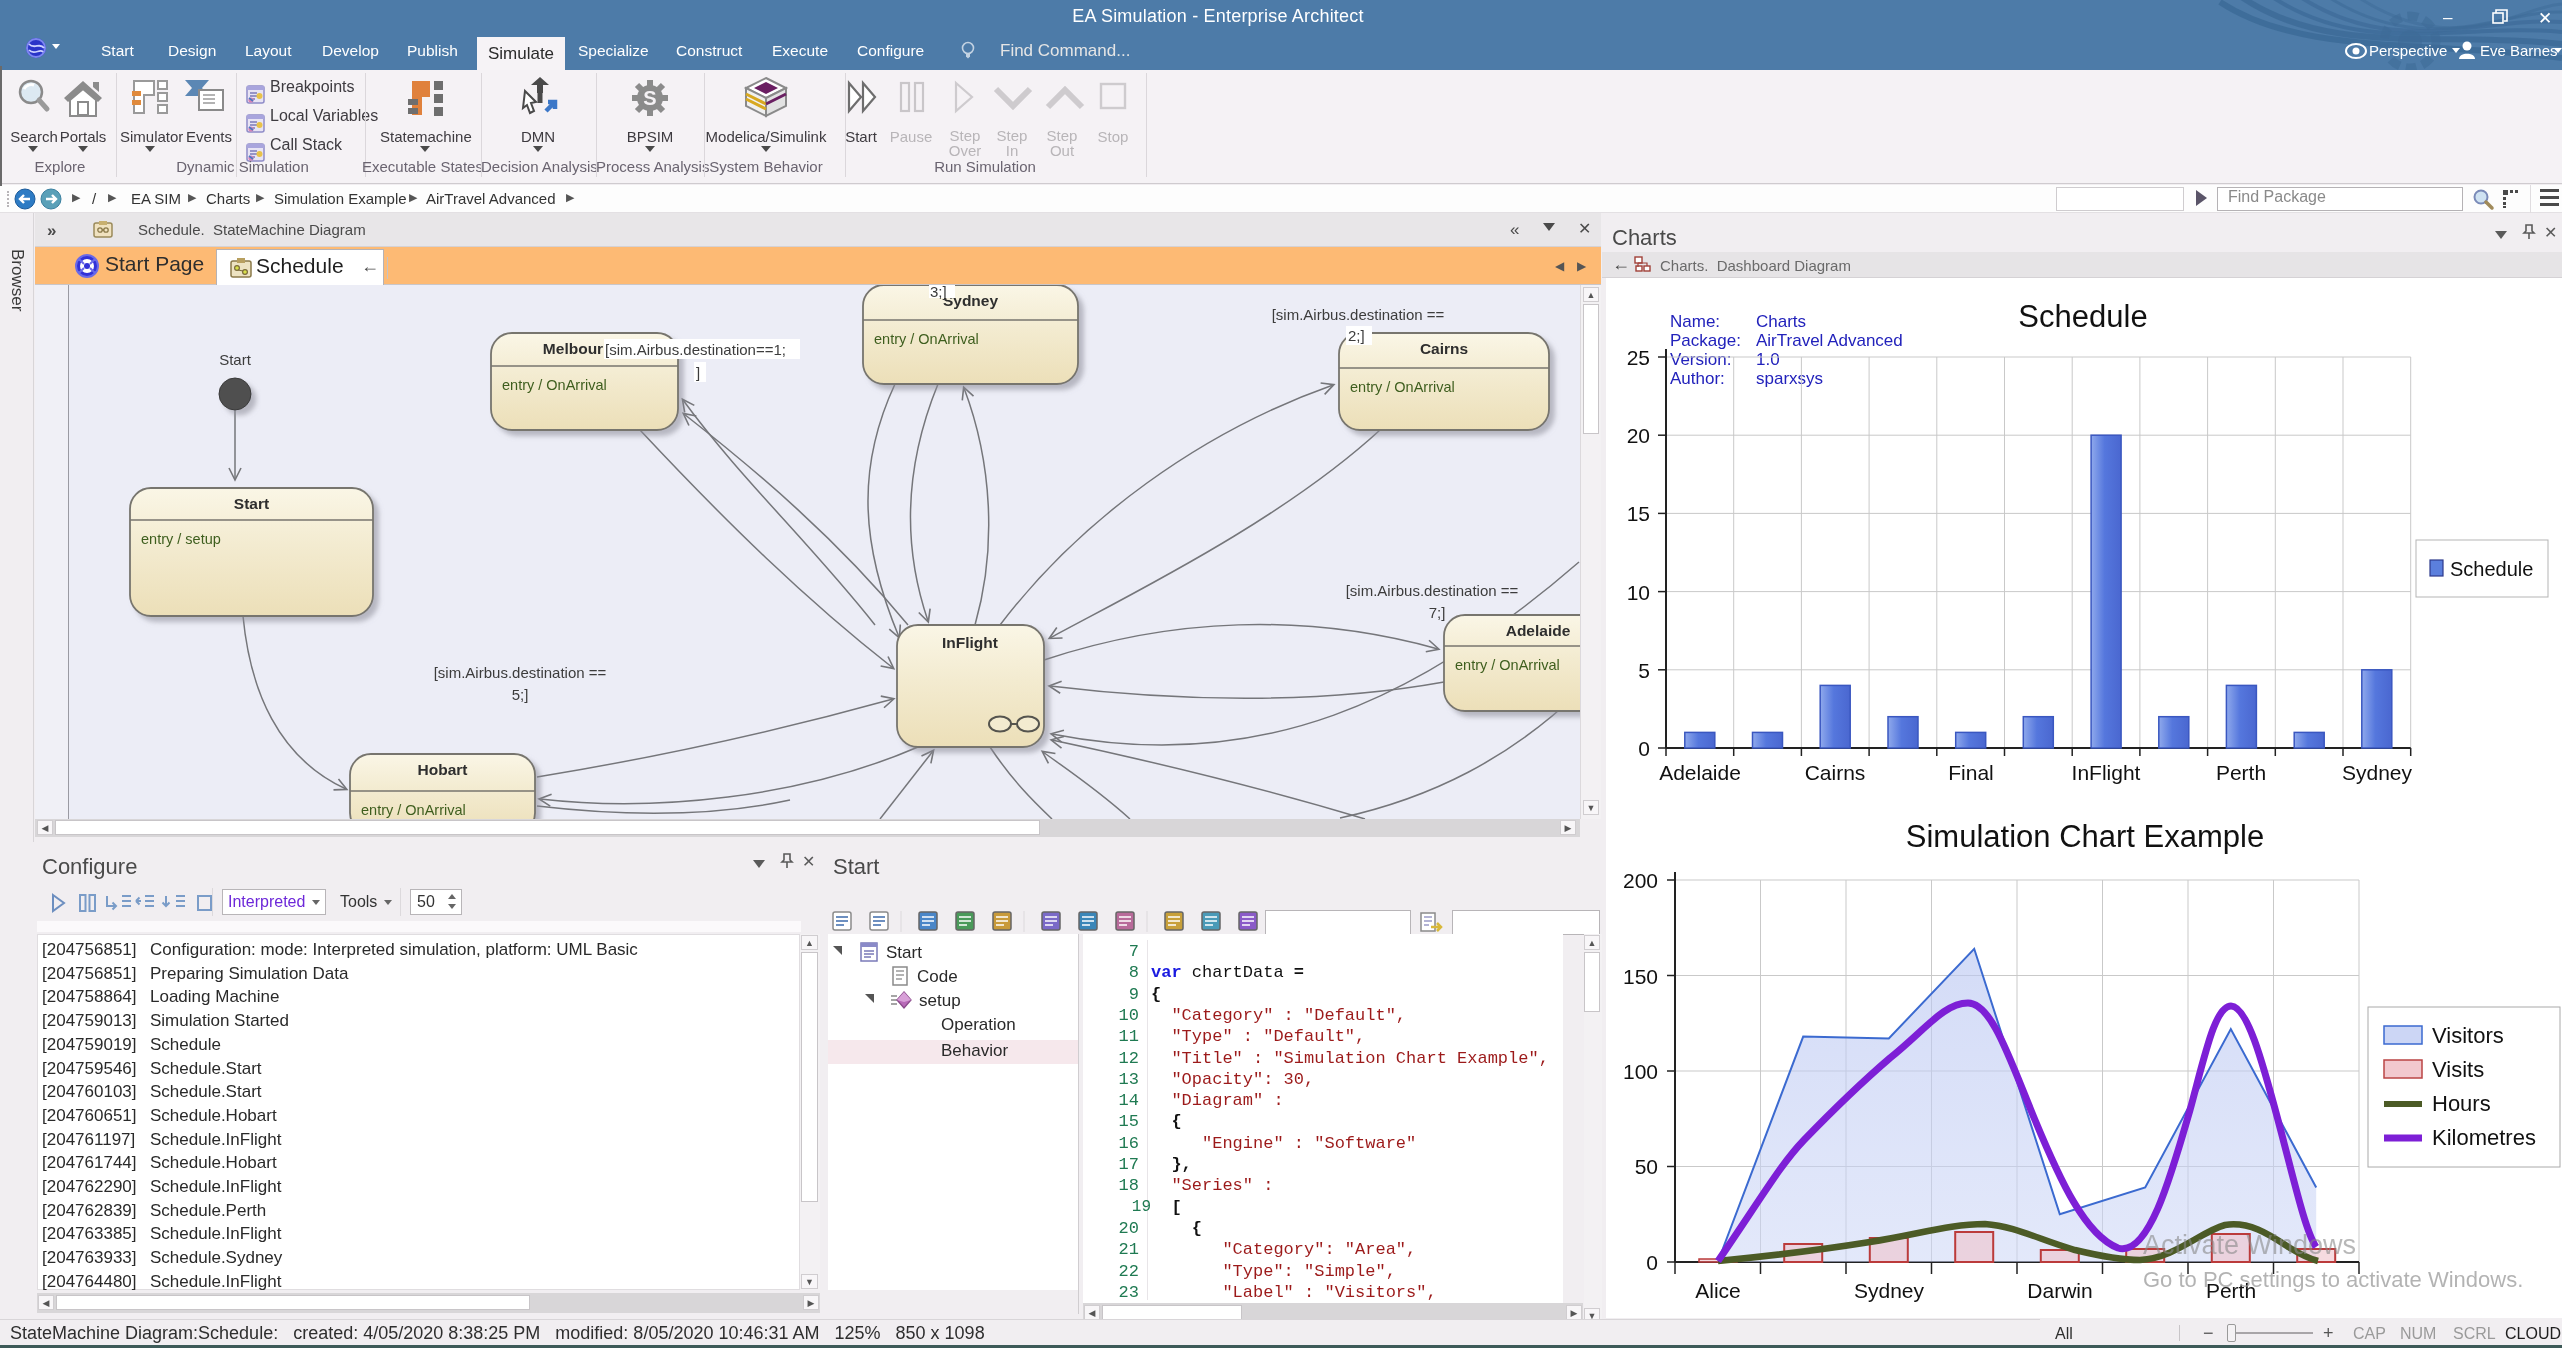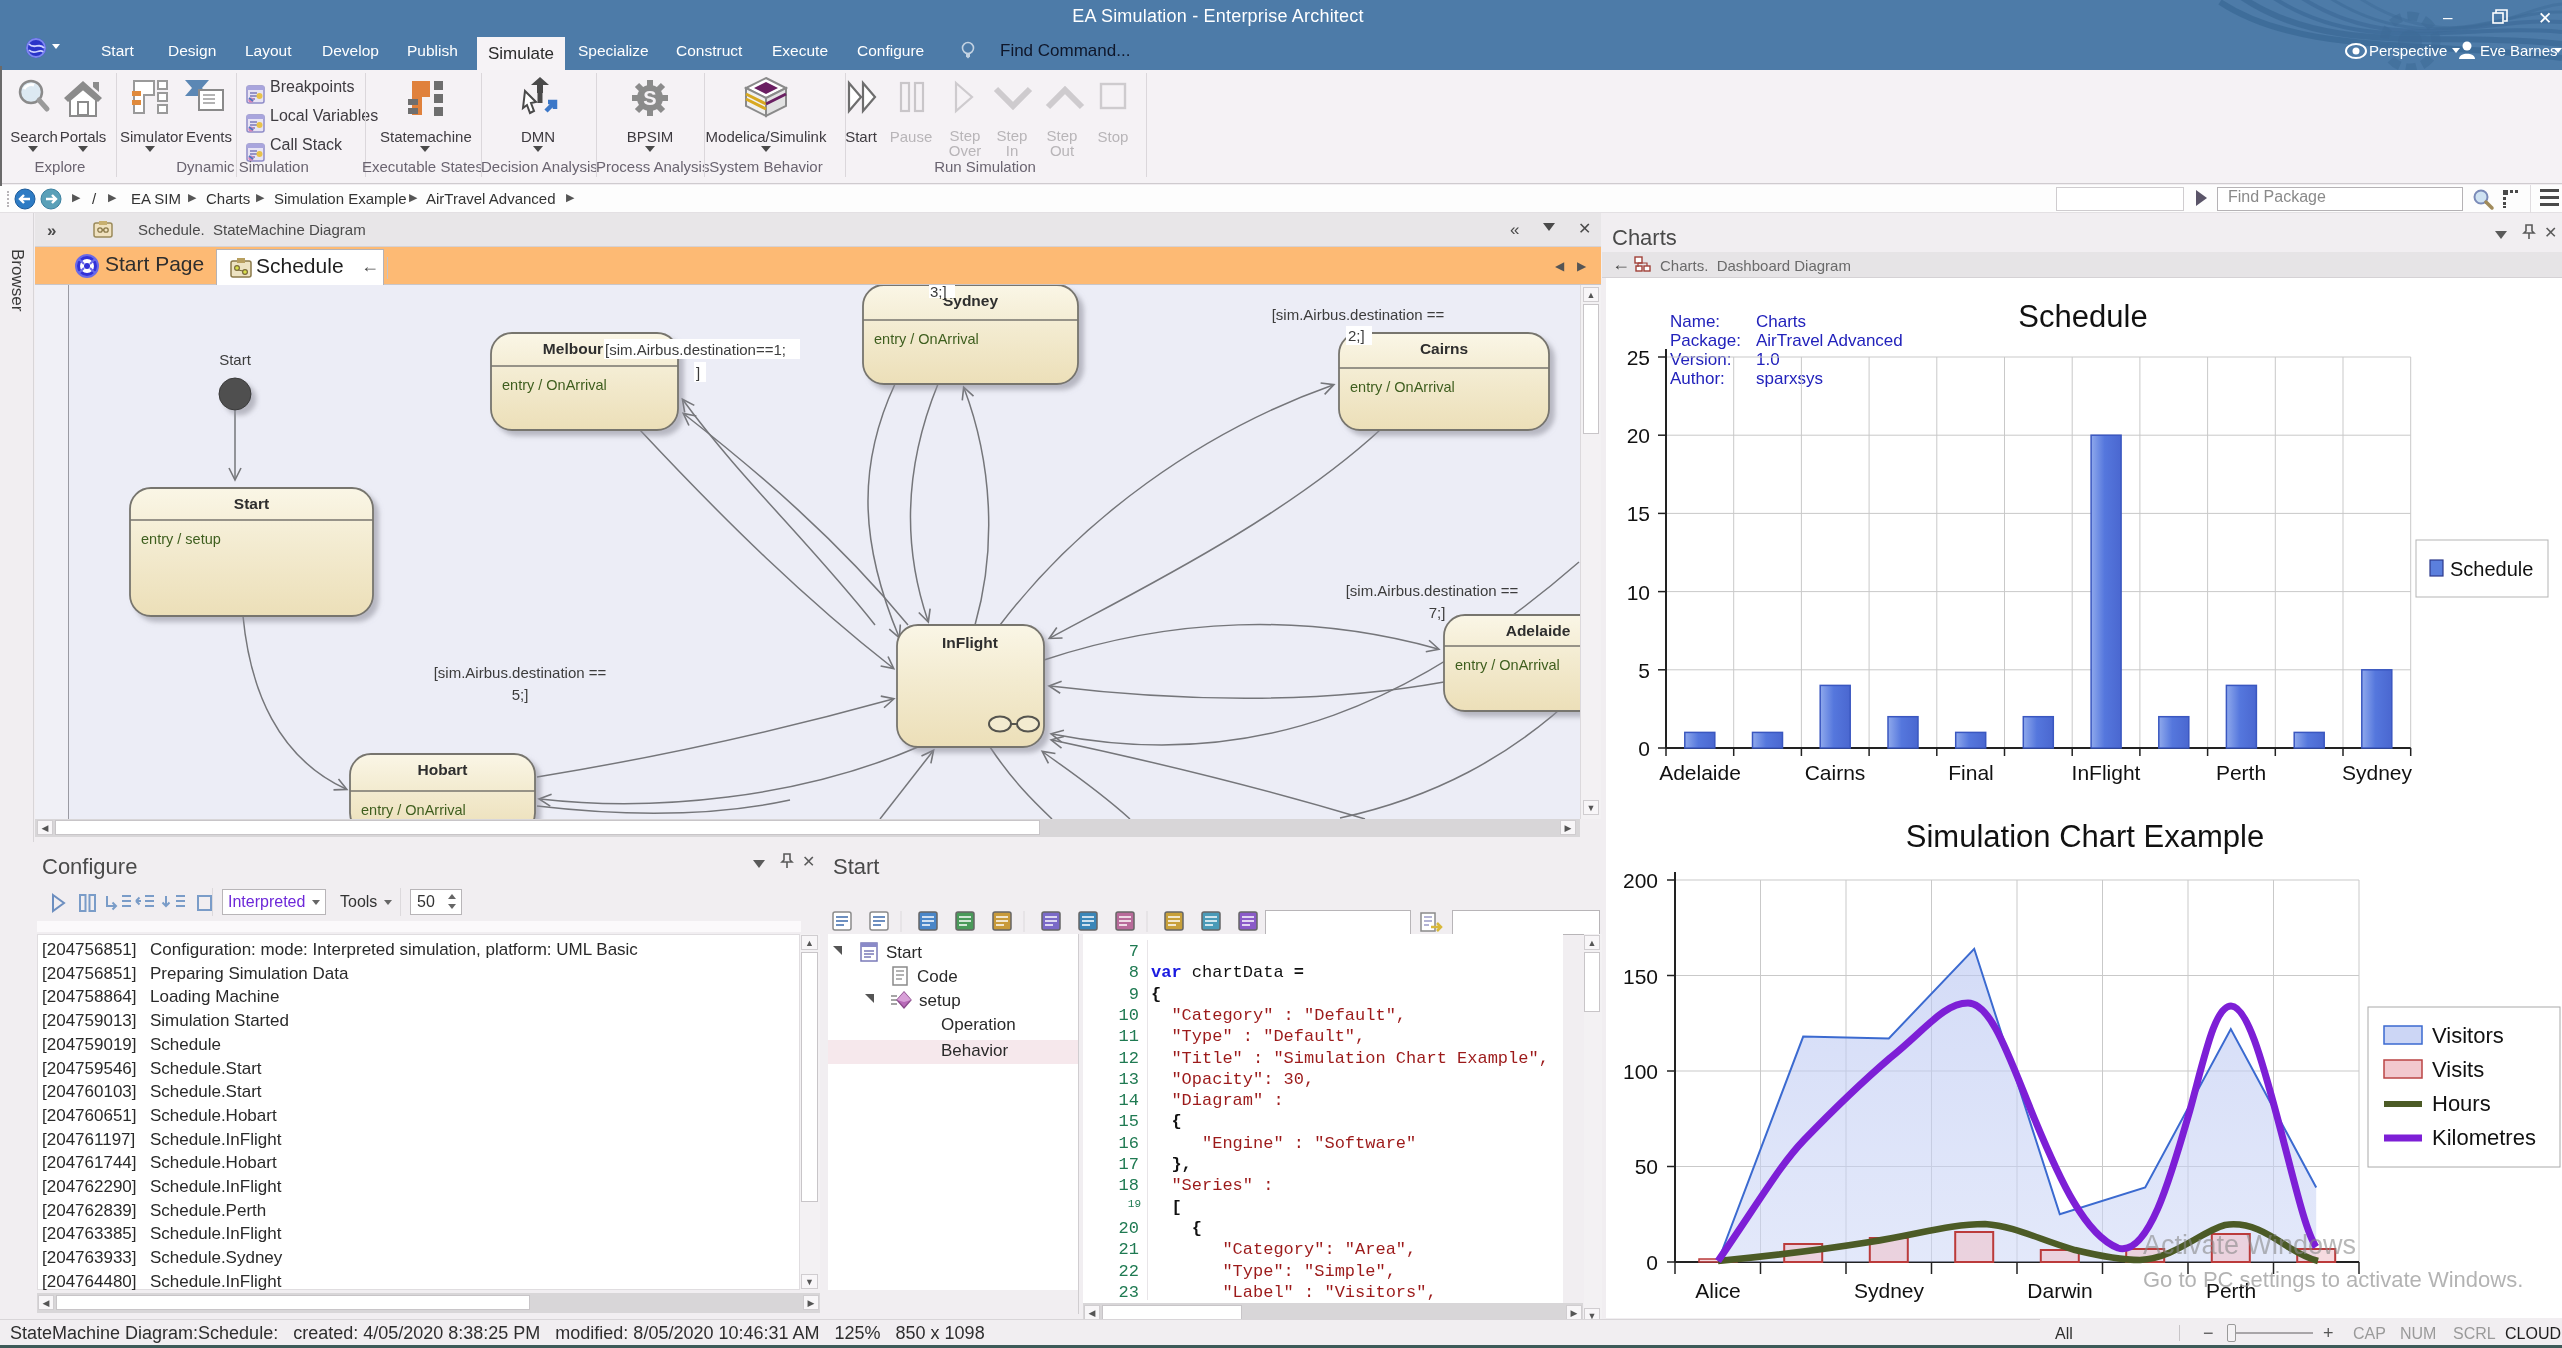--- a/index.html
+++ b/index.html
@@ -4,21 +4,21 @@
 *{margin:0;padding:0;box-sizing:border-box}
 html,body{width:2562px;height:1348px;overflow:hidden}
 body{font-family:"Liberation Sans",sans-serif;background:#f1eef1;position:relative}
 .abs{position:absolute}
 #titlebar,#ribbon,#crumb,#browser,#dheader,#dtabs,#dcanvas,#vscroll,#hscroll,#simpanel,#startpanel,#chartspanel,#chartwhite,#statusbar,#botline,#title,.winbtn,.menu,#simtab,#findcmd,.rsep,.rlbl,.rlbl2,.glbl,.caret,.ricon,.crumbtxt,.chev,#schedtab{position:absolute}
 #titlebar{left:0;top:0;width:2562px;height:70px;background:#4d7ba8;overflow:hidden}
 #title{width:2436px;text-align:center;top:6px;color:#fff;font-size:18px;letter-spacing:.2px}
 .winbtn{color:#fff;font-size:17px;top:8px}
 .menu{color:#fff;font-size:15.5px;top:42px;white-space:nowrap}
 #simtab{left:477px;top:37px;width:88px;height:33px;background:#f6f3f6;color:#2b2b2b;text-align:center;line-height:33px;font-size:17px}
-#findcmd{color:#0f172a;font-size:17px;top:41px;left:1000px}
+#findcmd{color:#e5e5e5;font-size:17px;top:41px;left:1000px}
 #ribbon{left:0;top:70px;width:2562px;height:114px;background:#f5f2f5;border-bottom:1px solid #cfcbcf}
 .rsep{width:1px;background:#dbd7db;top:3px;height:104px}
 .rlbl{font-size:15px;white-space:nowrap;color:#3e3b40;text-align:center;top:58px}
 .rlbl2{font-size:15px;color:#3e3b40;text-align:center;top:58px;line-height:15px}
 .glbl{font-size:15px;white-space:nowrap;color:#6a6470;text-align:center;top:88px}
 .caret{width:0;height:0;border-left:5px solid transparent;border-right:5px solid transparent;border-top:6px solid #4a4a4a;top:76px}
 .ricon{top:8px}
 #crumb{left:0;top:185px;width:2562px;height:28px;background:#fdfdfd;border-bottom:1px solid #e3e0e3}
 .crumbtxt{font-size:15px;color:#333;top:5px}
 .chev{font-size:11px;color:#555;top:6px}
@@ -593,21 +593,21 @@
     <div class="abs mono" style="left:270px;top:249.10000000000005px;width:44px;text-align:right;font-size:17px;color:#1f7a52">14</div>
     <div class="abs mono" style="left:326px;top:249.10000000000005px;font-size:17px;color:#9c1a1a">&nbsp;&nbsp;"Diagram"&nbsp;:</div>
     <div class="abs mono" style="left:270px;top:270.40000000000003px;width:44px;text-align:right;font-size:17px;color:#1f7a52">15</div>
     <div class="abs mono" style="left:326px;top:270.40000000000003px;font-size:17px;color:#111;font-weight:bold">&nbsp;&nbsp;{</div>
     <div class="abs mono" style="left:270px;top:291.70000000000005px;width:44px;text-align:right;font-size:17px;color:#1f7a52">16</div>
     <div class="abs mono" style="left:326px;top:291.70000000000005px;font-size:17px;color:#9c1a1a">&nbsp;&nbsp;&nbsp;&nbsp;&nbsp;"Engine"&nbsp;:&nbsp;"Software"</div>
     <div class="abs mono" style="left:270px;top:313.00000000000006px;width:44px;text-align:right;font-size:17px;color:#1f7a52">17</div>
     <div class="abs mono" style="left:326px;top:313.00000000000006px;font-size:17px;color:#111;font-weight:bold">&nbsp;&nbsp;},</div>
     <div class="abs mono" style="left:270px;top:334.30000000000007px;width:44px;text-align:right;font-size:17px;color:#1f7a52">18</div>
     <div class="abs mono" style="left:326px;top:334.30000000000007px;font-size:17px;color:#9c1a1a">&nbsp;&nbsp;"Series"&nbsp;:</div>
-    <div class="abs mono" style="left:272px;top:355.6000000000001px;width:44px;text-align:right;font-size:11px;color:#1f7a52">19</div>
+    <div class="abs mono" style="left:282px;top:355.6000000000001px;width:44px;text-align:right;font-size:16px;color:#1f7a52">19</div>
     <div class="abs mono" style="left:326px;top:355.6000000000001px;font-size:17px;color:#111;font-weight:bold">&nbsp;&nbsp;[</div>
     <div class="abs mono" style="left:270px;top:376.9000000000001px;width:44px;text-align:right;font-size:17px;color:#1f7a52">20</div>
     <div class="abs mono" style="left:326px;top:376.9000000000001px;font-size:17px;color:#111;font-weight:bold">&nbsp;&nbsp;&nbsp;&nbsp;{</div>
     <div class="abs mono" style="left:270px;top:398.2000000000001px;width:44px;text-align:right;font-size:17px;color:#1f7a52">21</div>
     <div class="abs mono" style="left:326px;top:398.2000000000001px;font-size:17px;color:#9c1a1a">&nbsp;&nbsp;&nbsp;&nbsp;&nbsp;&nbsp;&nbsp;"Category":&nbsp;"Area",</div>
     <div class="abs mono" style="left:270px;top:419.5000000000001px;width:44px;text-align:right;font-size:17px;color:#1f7a52">22</div>
     <div class="abs mono" style="left:326px;top:419.5000000000001px;font-size:17px;color:#9c1a1a">&nbsp;&nbsp;&nbsp;&nbsp;&nbsp;&nbsp;&nbsp;"Type":&nbsp;"Simple",</div>
     <div class="abs mono" style="left:270px;top:440.8000000000001px;width:44px;text-align:right;font-size:17px;color:#1f7a52">23</div>
     <div class="abs mono" style="left:326px;top:440.8000000000001px;font-size:17px;color:#9c1a1a">&nbsp;&nbsp;&nbsp;&nbsp;&nbsp;&nbsp;&nbsp;"Label"&nbsp;:&nbsp;"Visitors",</div>
 <div class="abs" style="left:759px;top:92px;width:18px;height:390px;background:#f3f1f3">

